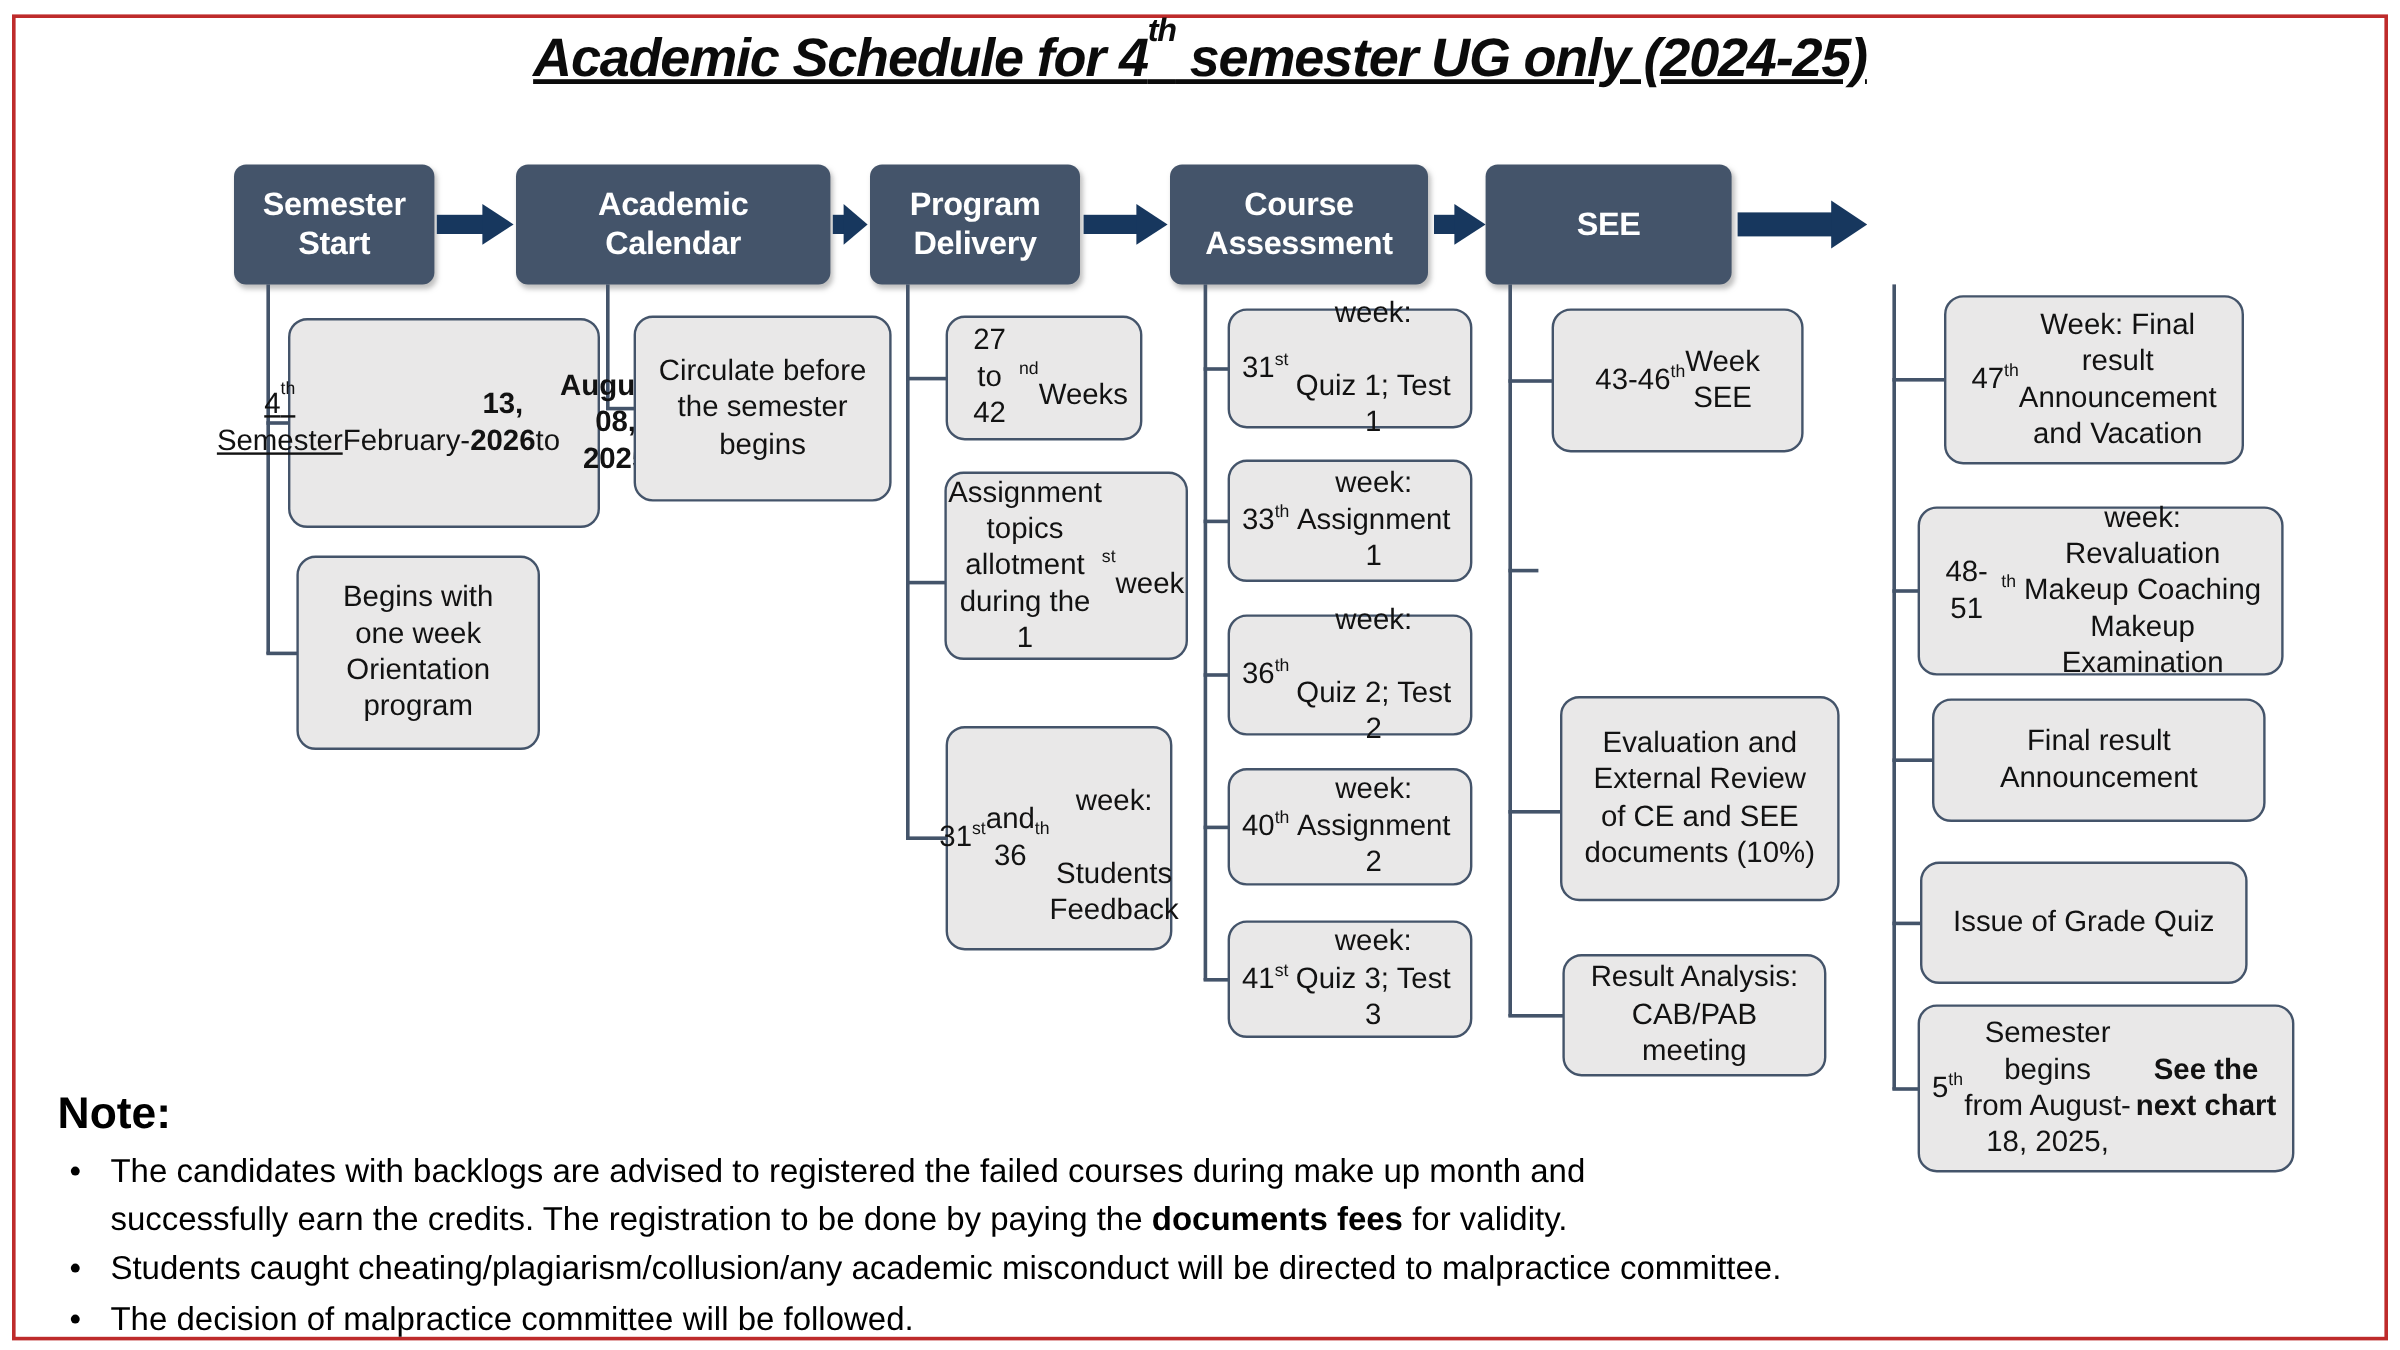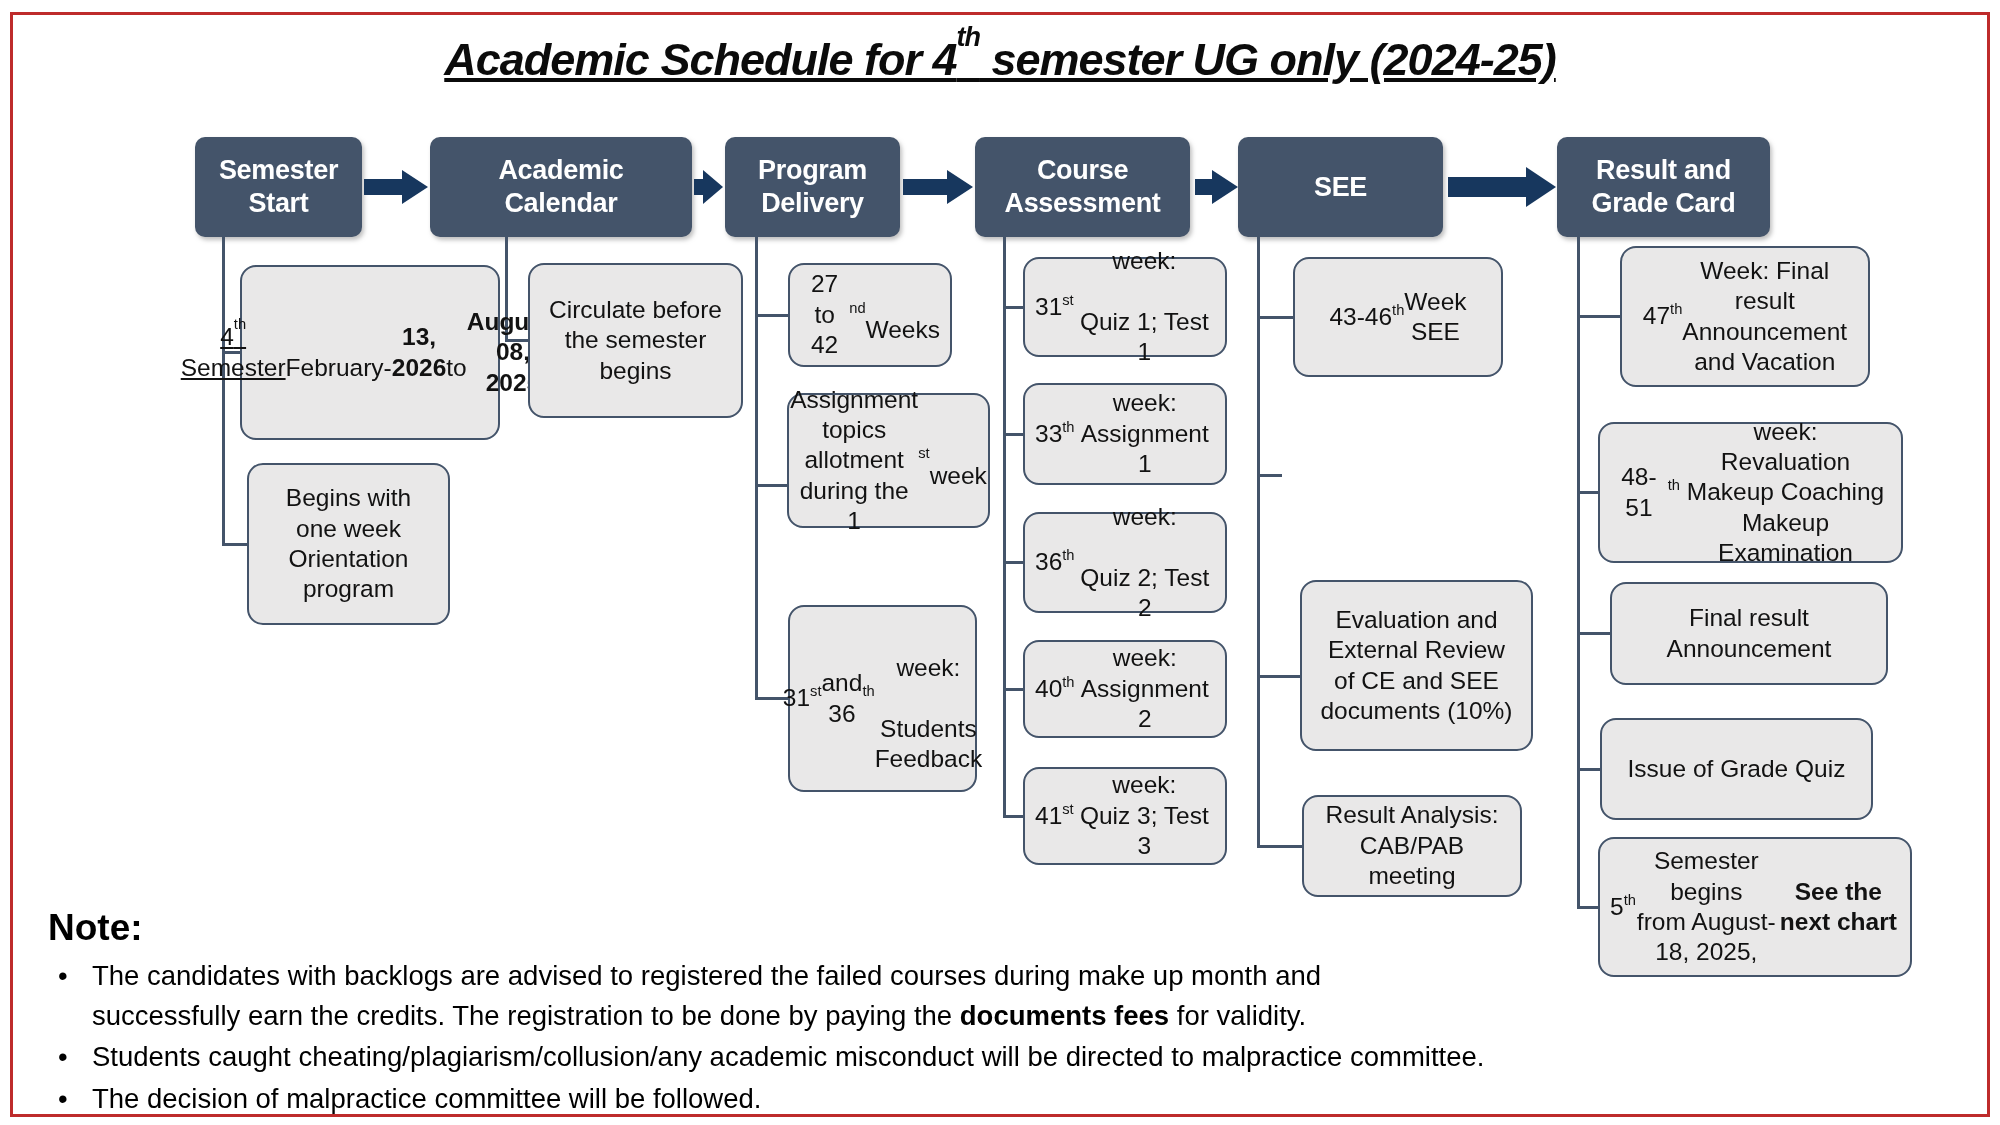--- a/index.html
+++ b/index.html
@@ -1,19 +1,19 @@
 <!DOCTYPE html>
 <html><head>
 <meta charset="utf-8">
 <style>
   html,body{margin:0;padding:0;background:#ffffff;}
   #page{position:relative;width:2000px;height:1125px;background:#ffffff;overflow:hidden;
         font-family:"Liberation Sans","DejaVu Sans",sans-serif;}
   #frame{position:absolute;left:10px;top:12px;right:10px;bottom:8px;border:3px solid #BE2B2B;pointer-events:none;}
-  #title{position:absolute;left:0;right:0;top:22px;margin:12px;text-align:center;
+  #title{position:absolute;left:0;right:0;top:22px;margin:0;text-align:center;
          font-size:45px;font-weight:700;font-style:italic;text-decoration:underline;
          letter-spacing:-1px;color:#0b0b0b;}
   sup{font-size:60%;line-height:0;position:relative;top:-0.5em;}
 
   
   .hdr{position:absolute;top:137px;height:100px;background:#44546A;border-radius:10px;
        color:#fff;display:flex;align-items:center;justify-content:center;text-align:center;
        font-weight:700;font-size:27px;line-height:1.22;letter-spacing:-0.3px;
        box-shadow:2px 3px 4px rgba(130,130,130,.5);box-sizing:border-box;padding:4px 8px;}
   #h1{left:195px;width:167px}
@@ -52,21 +52,21 @@
   #s64{left:1577px;top:768px;width:25px} #s65{left:1577px;top:906px;width:23px}
 
   
   .box{position:absolute;background:#E9E8E8;border:2px solid #44546A;border-radius:16px;
        display:flex;align-items:center;justify-content:center;text-align:center;
        font-size:24.5px;line-height:1.24;color:#121212;padding:4px 10px;box-sizing:border-box;}
   #b11{left:240px;top:265px;width:260px;height:175px}
   #b12{left:247px;top:463px;width:203px;height:162px}
   #b21{left:528px;top:263px;width:215px;height:155px}
   #b31{left:788px;top:263px;width:164px;height:104px}
-  #b32{left:787px;top:393px;width:203px;height:135px}
+  #b32{left:787px;top:393px;width:203px;height:157px}
   #b33{left:788px;top:605px;width:189px;height:187px}
   #b41{left:1023px;top:257px;width:204px;height:100px}
   #b42{left:1023px;top:383px;width:204px;height:102px}
   #b43{left:1023px;top:512px;width:204px;height:101px}
   #b44{left:1023px;top:640px;width:204px;height:98px}
   #b45{left:1023px;top:767px;width:204px;height:98px}
   #b51{left:1293px;top:257px;width:210px;height:120px}
   #b52{left:1280px;top:405px;width:248px;height:140px}
   #b53{left:1300px;top:580px;width:233px;height:171px}
   #b54{left:1302px;top:795px;width:220px;height:102px}
@@ -89,21 +89,20 @@
 <div id="page">
   <div id="frame"></div>
 
   <h1 id="title">Academic Schedule for 4<sup>th</sup> semester UG only (2024-25)</h1>
 
   <div class="hdr" id="h1">Semester<br>Start</div>
   <div class="hdr" id="h2">Academic<br>Calendar</div>
   <div class="hdr" id="h3">Program<br>Delivery</div>
   <div class="hdr" id="h4">Course<br>Assessment</div>
   <div class="hdr" id="h5">SEE</div>
-  <div class="hdr" id="h6">Result and<br>Grade Card</div>
 
   <div class="abar" id="a1b"></div>
     <div class="ahead" id="a1h"></div>
   <div class="abar" id="a2b"></div>
     <div class="ahead" id="a2h"></div>
   <div class="abar" id="a3b"></div>
     <div class="ahead" id="a3h"></div>
   <div class="abar" id="a4b"></div>
     <div class="ahead" id="a4h"></div>
   <div class="abar" id="a5b"></div>

